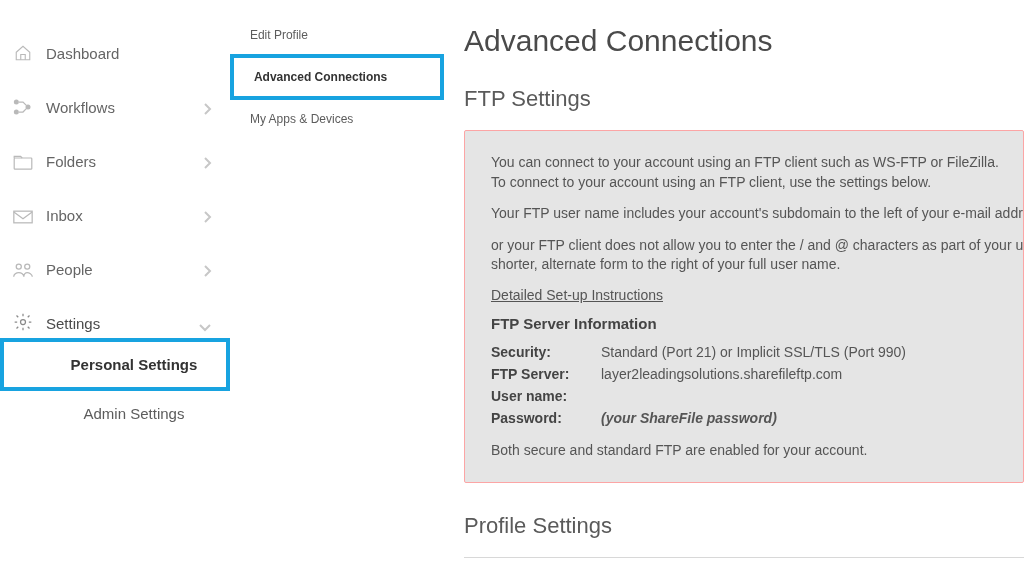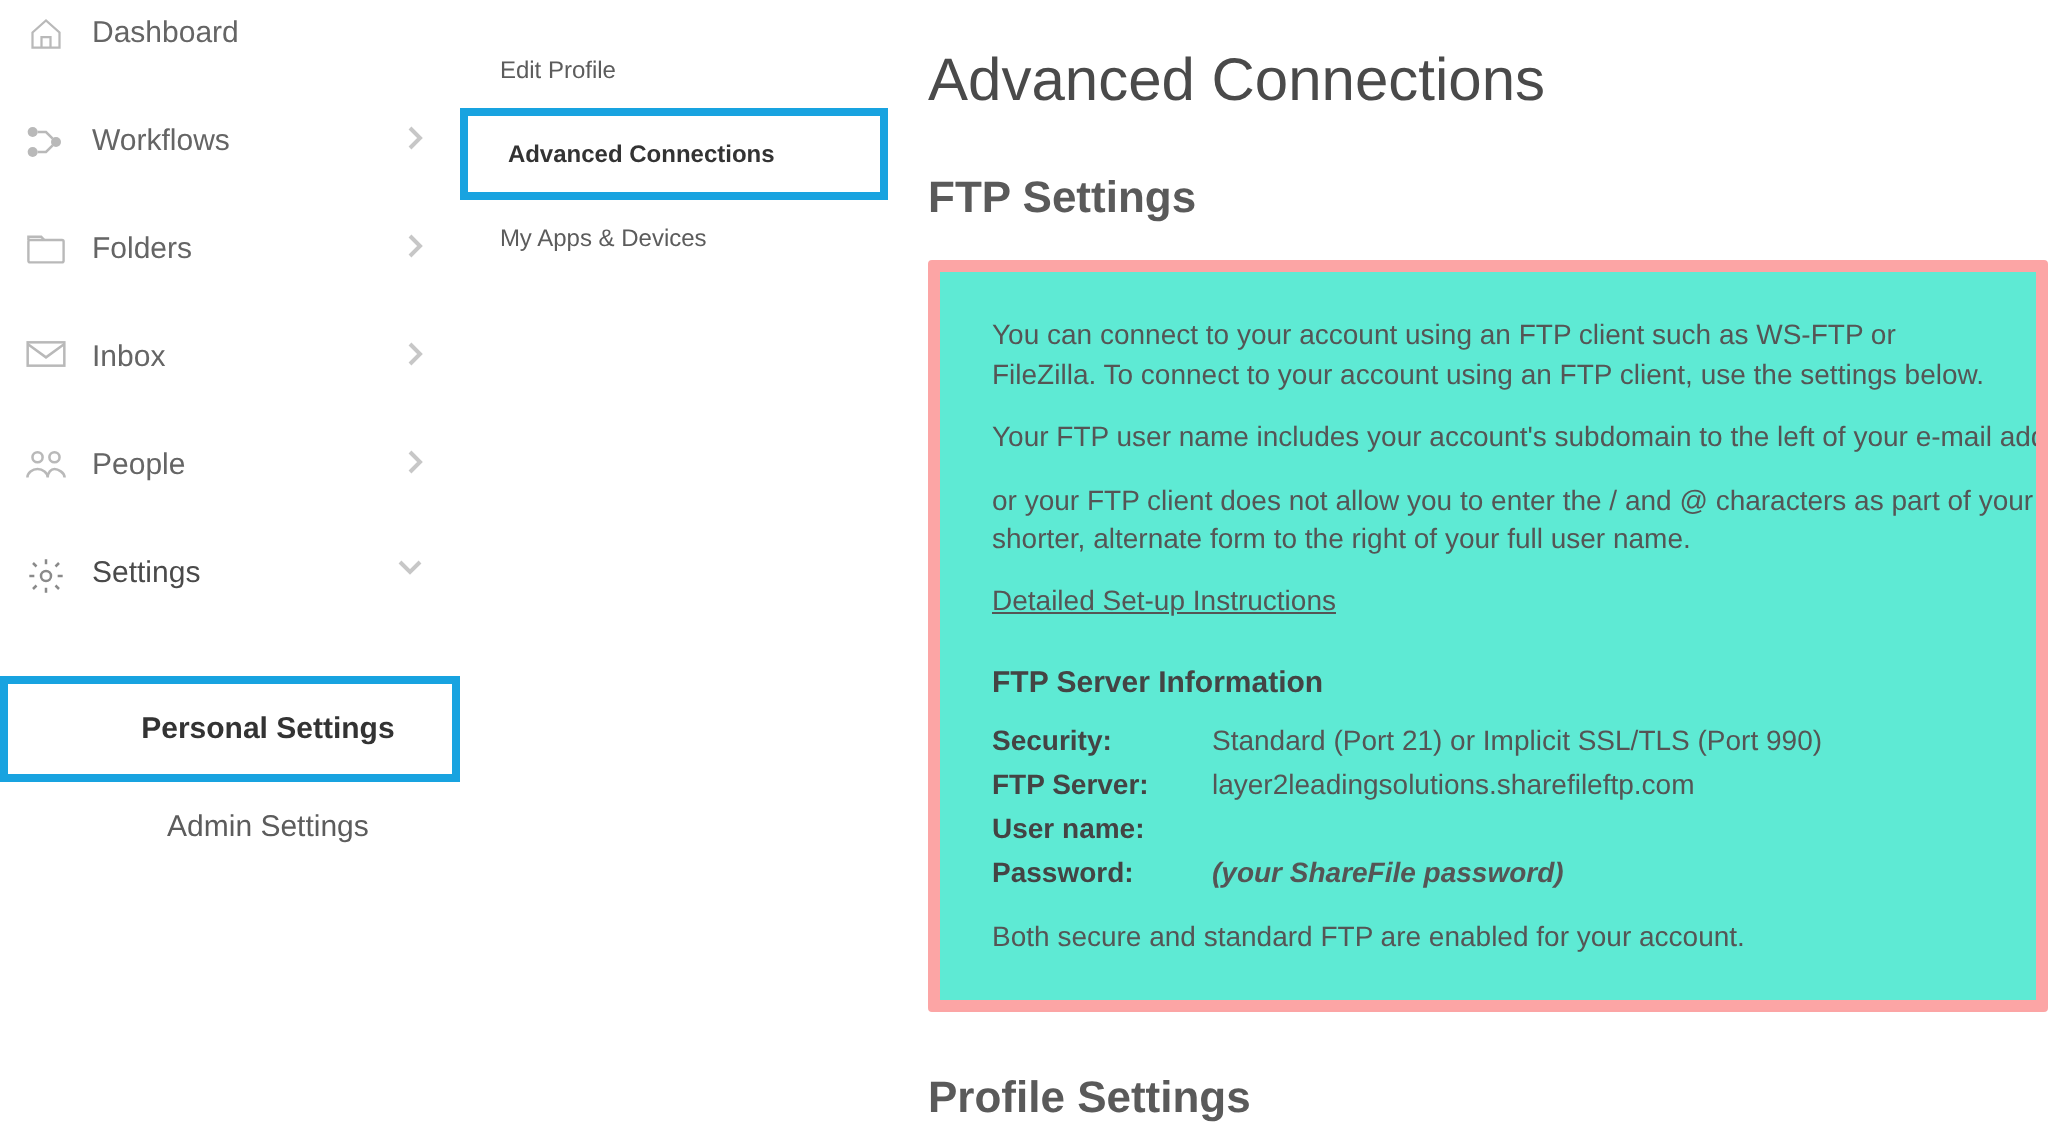--- a/index.html
+++ b/index.html
@@ -14,21 +14,21 @@
     display: flex;
   }
   
   .sidebar {
     width: 234px;
     border-right: none;
     padding-top: 8px;
   }
   .nav-item {
     display: flex;
-    align-items: flex-start;
+    align-items: flex-end;
     height: 54px;
     padding: 0 18px 0 10px;
     color: #656565;
     cursor: pointer;
   }
   .nav-icon {
     width: 26px;
     display: flex;
     justify-content: center;
     align-items: center;
@@ -74,43 +74,43 @@
     padding: 24px 0 0 12px;
   }
   .page-title {
     font-size: 30px;
     font-weight: 400;
     color: #4a4a4a;
     margin-bottom: 28px;
   }
   .section-title {
     font-size: 22px;
-    font-weight: 700;
+    font-weight: 400;
     color: #5a5a5a;
     margin-bottom: 18px;
   }
   .panel {
-    border: 6px solid #fca5a5;
+    border: 1px solid #fca5a5;
     border-radius: 2px;
-    background: #5eead4;
+    background: #e5e5e5;
     padding: 22px 24px 24px 26px;
     margin-bottom: 30px;
     width: 560px; 
     overflow: hidden;
     white-space: nowrap;
   }
   .panel p {
     white-space: normal;
   }
   .para { color: #555; margin-bottom: 12px; line-height: 1.4; }
   .linkish {
     text-decoration: underline;
     color: #555;
     display: inline-block;
-    margin-bottom: 25px;
+    margin-bottom: 12px;
     cursor: pointer;
   }
   .subhead {
     font-weight: 700;
     color: #444;
     margin-bottom: 12px;
     font-size: 15px;
   }
   .kv-row { display: flex; margin-bottom: 6px; }
   .kv-label { width: 110px; font-weight: 700; color: #444; }

